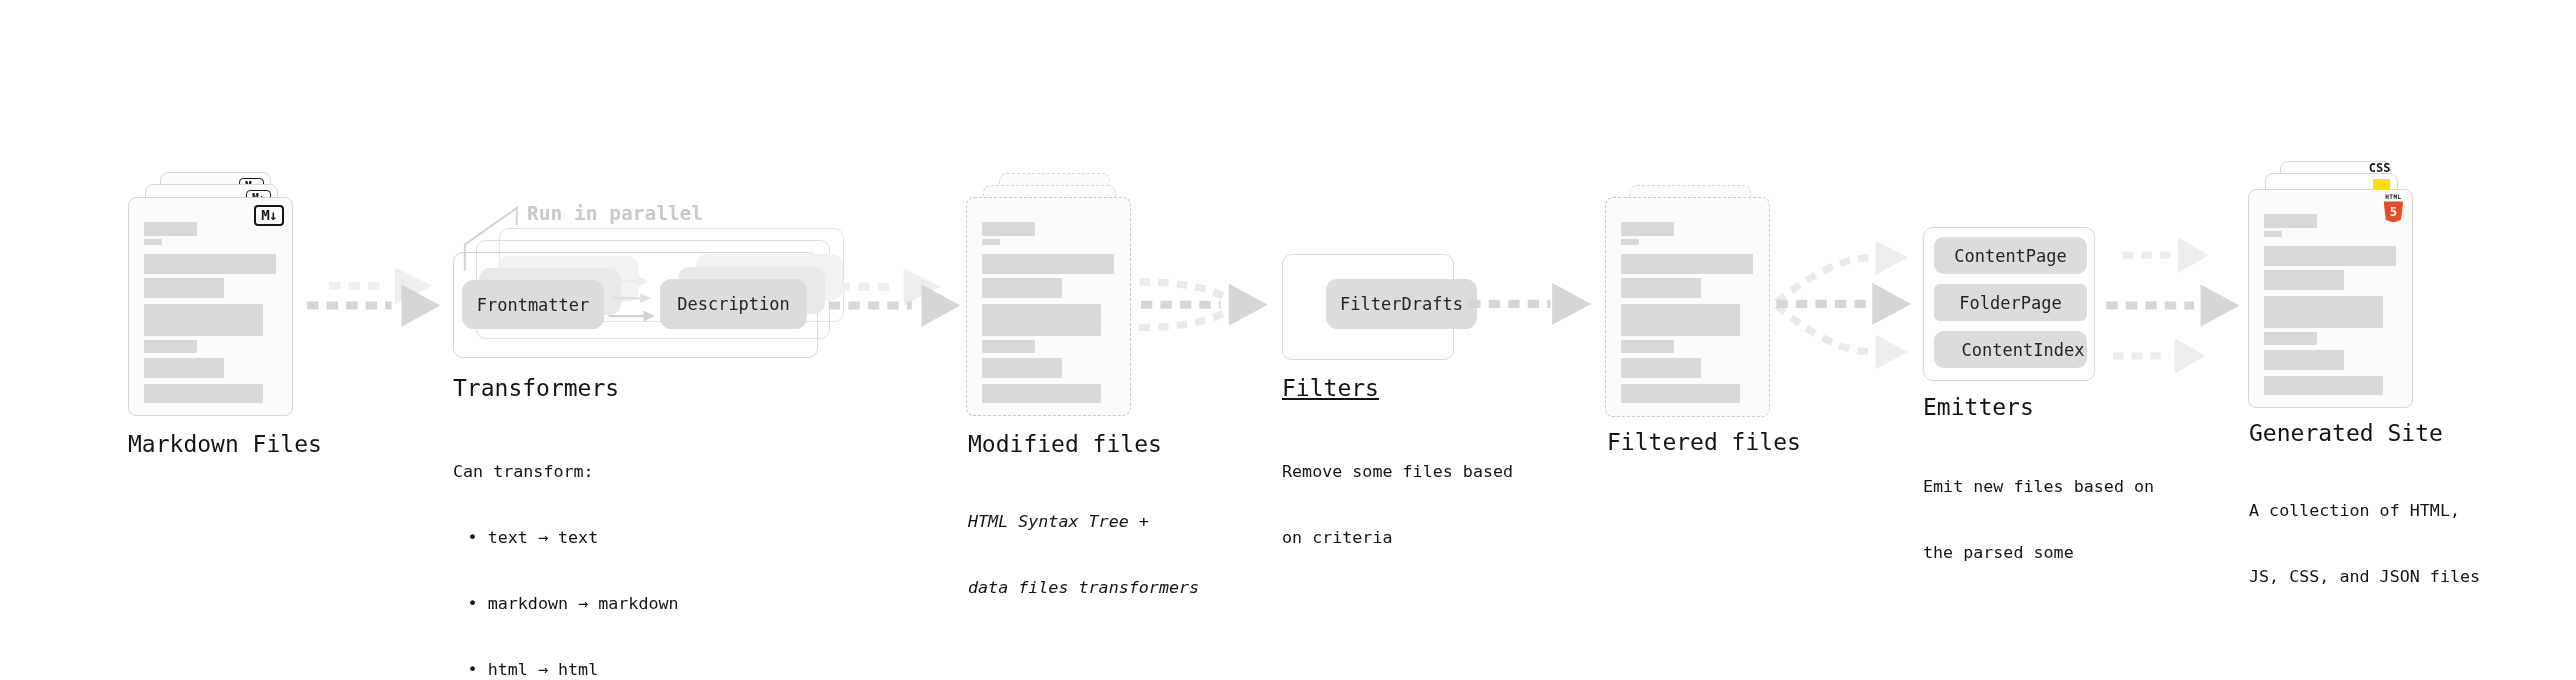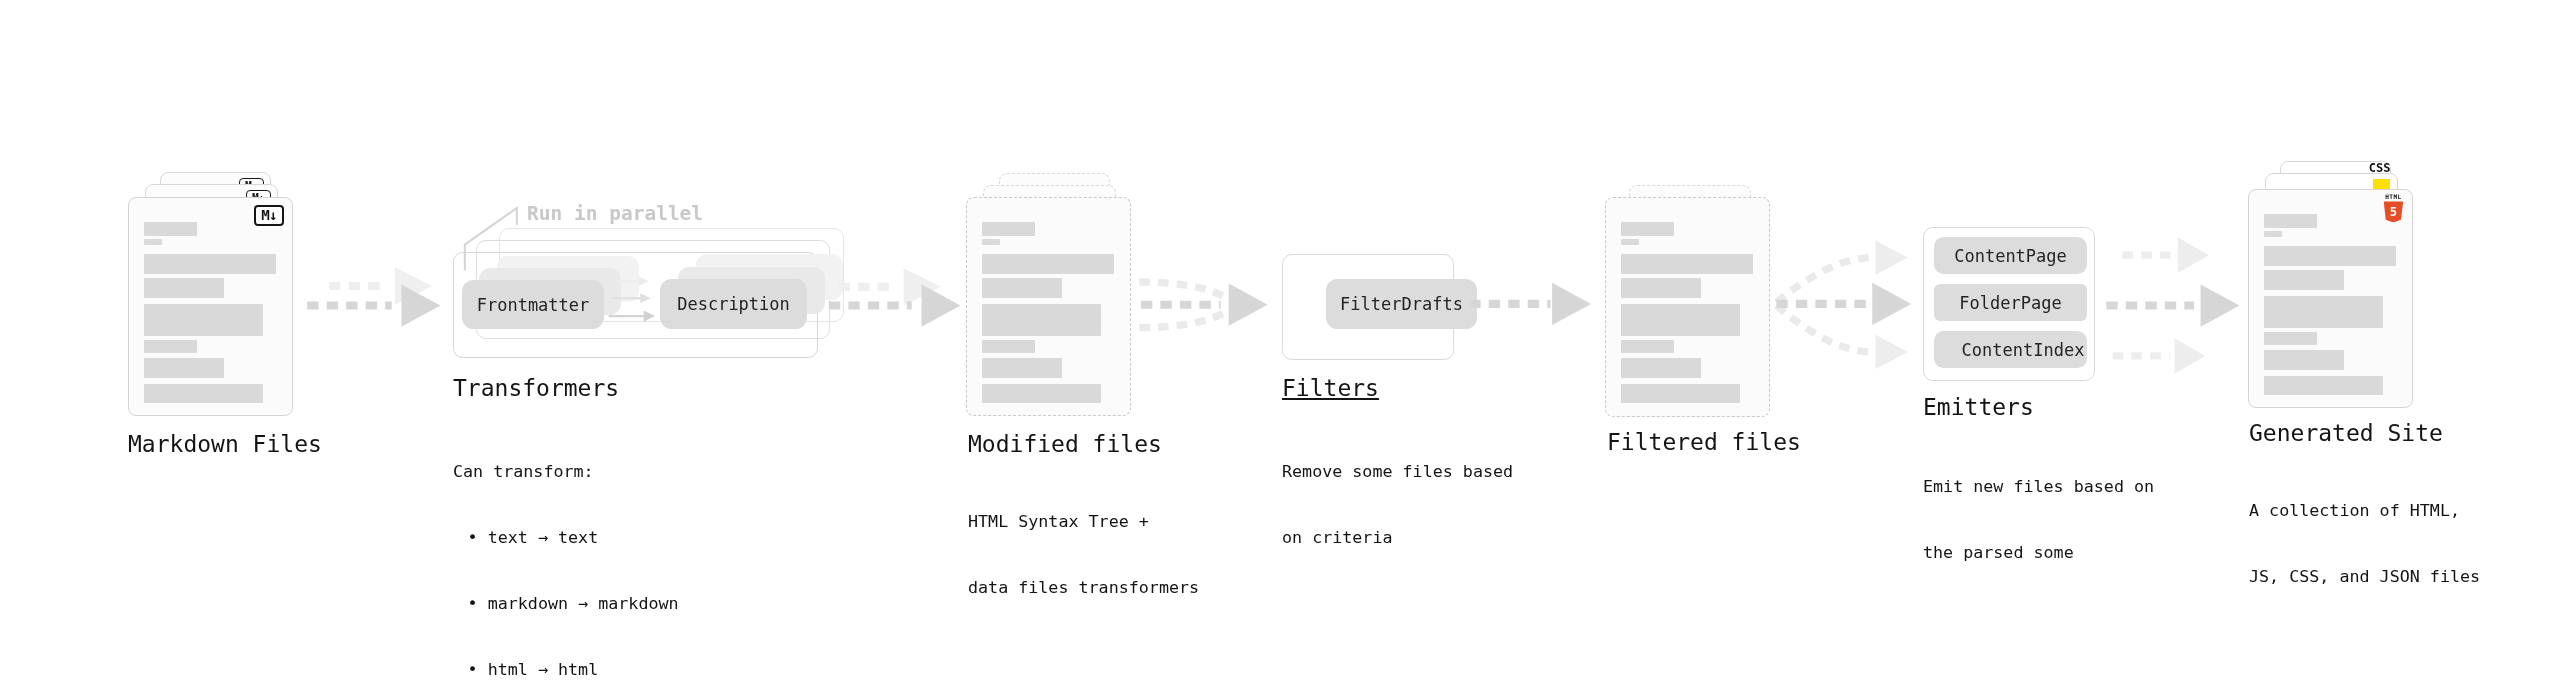--- a/index.html
+++ b/index.html
@@ -100,21 +100,21 @@
       <div class="bar b1"></div>
       <div class="bar b2"></div>
       <div class="bar b3"></div>
       <div class="bar b4"></div>
       <div class="bar b5"></div>
       <div class="bar b6"></div>
       <div class="bar b7"></div>
       <div class="bar b8"></div>
     </div>
     <div class="node-label" style="left:968px;top:431px;">Modified files</div>
-    <div class="node-desc" style="left:968px;top:466px;">
+    <div class="node-desc" style="left:968px;top:466px;font-style:italic;">
       <div>HTML Syntax Tree +</div>
       <div>data files transformers</div>
     </div>
   </div>
 
   <div>
     <div class="box" style="left:1282px;top:254px;width:172px;height:106px;"></div>
     <div class="pill" style="left:1294px;top:279px;width:151px;height:50px;margin-left:32px;">FilterDrafts</div>
     <div class="node-label" style="left:1282px;top:375px;text-decoration:underline;">Filters</div>
     <div class="node-desc" style="left:1282px;top:416px;">

